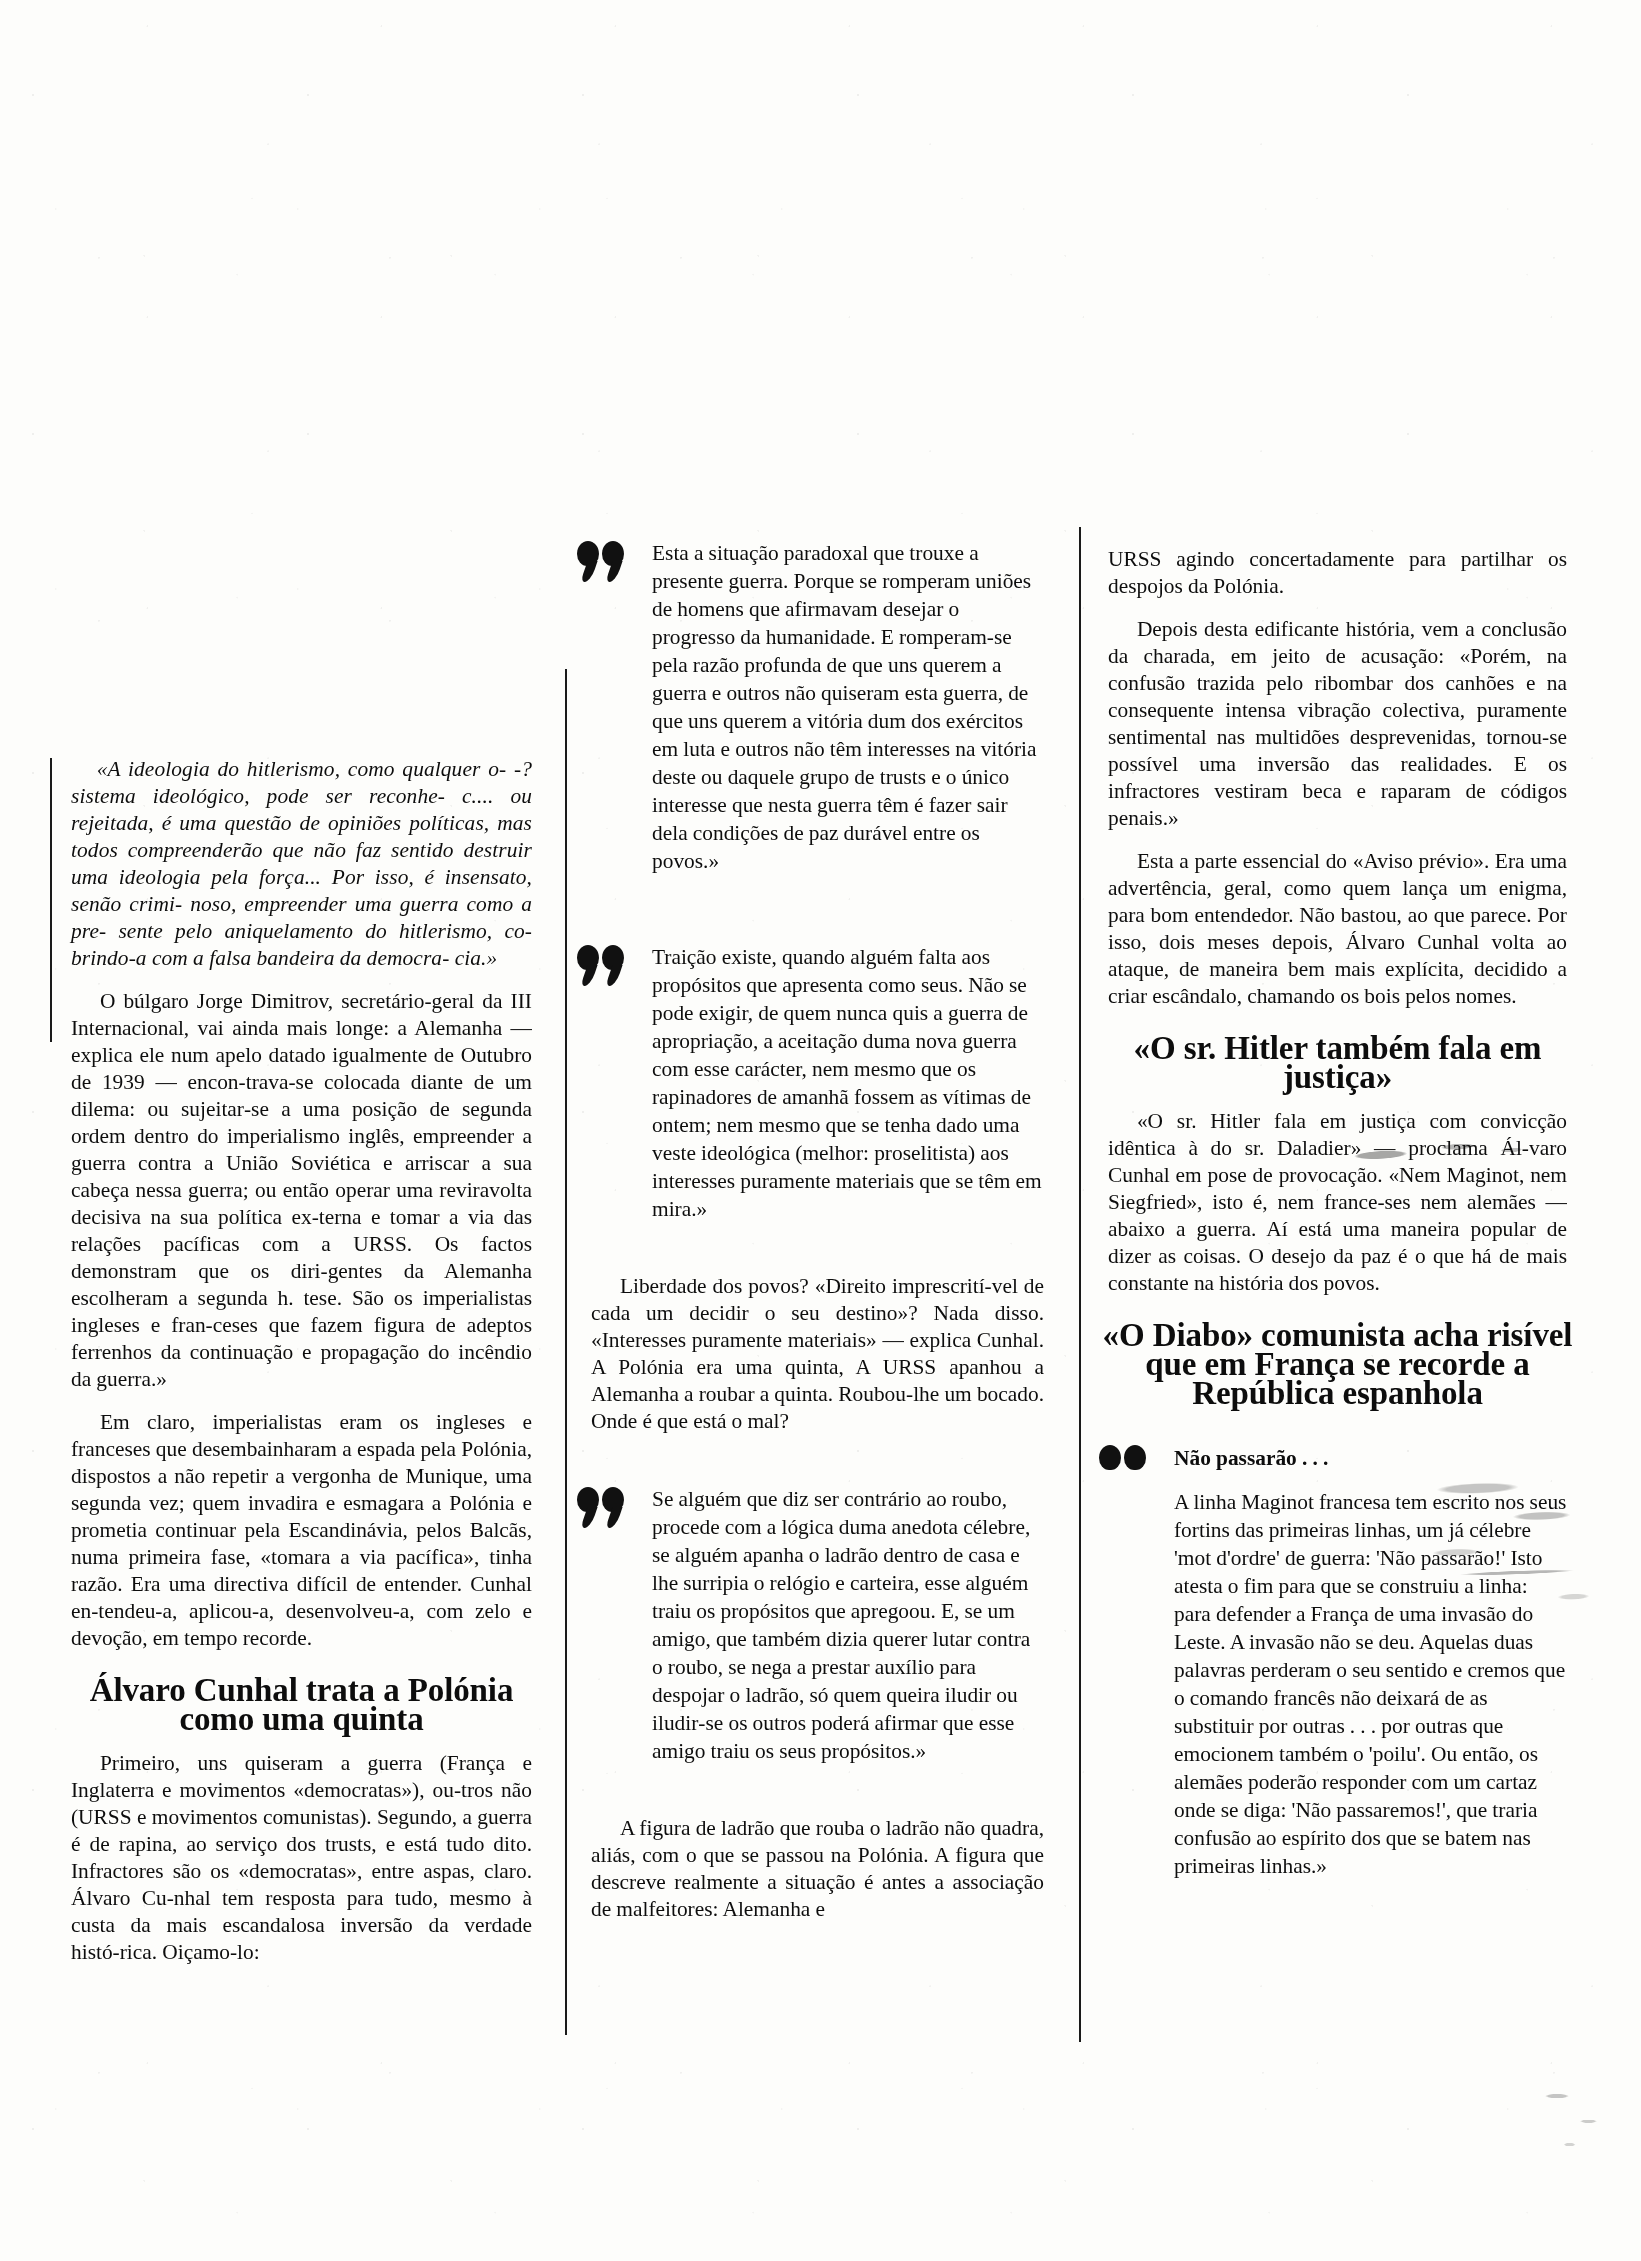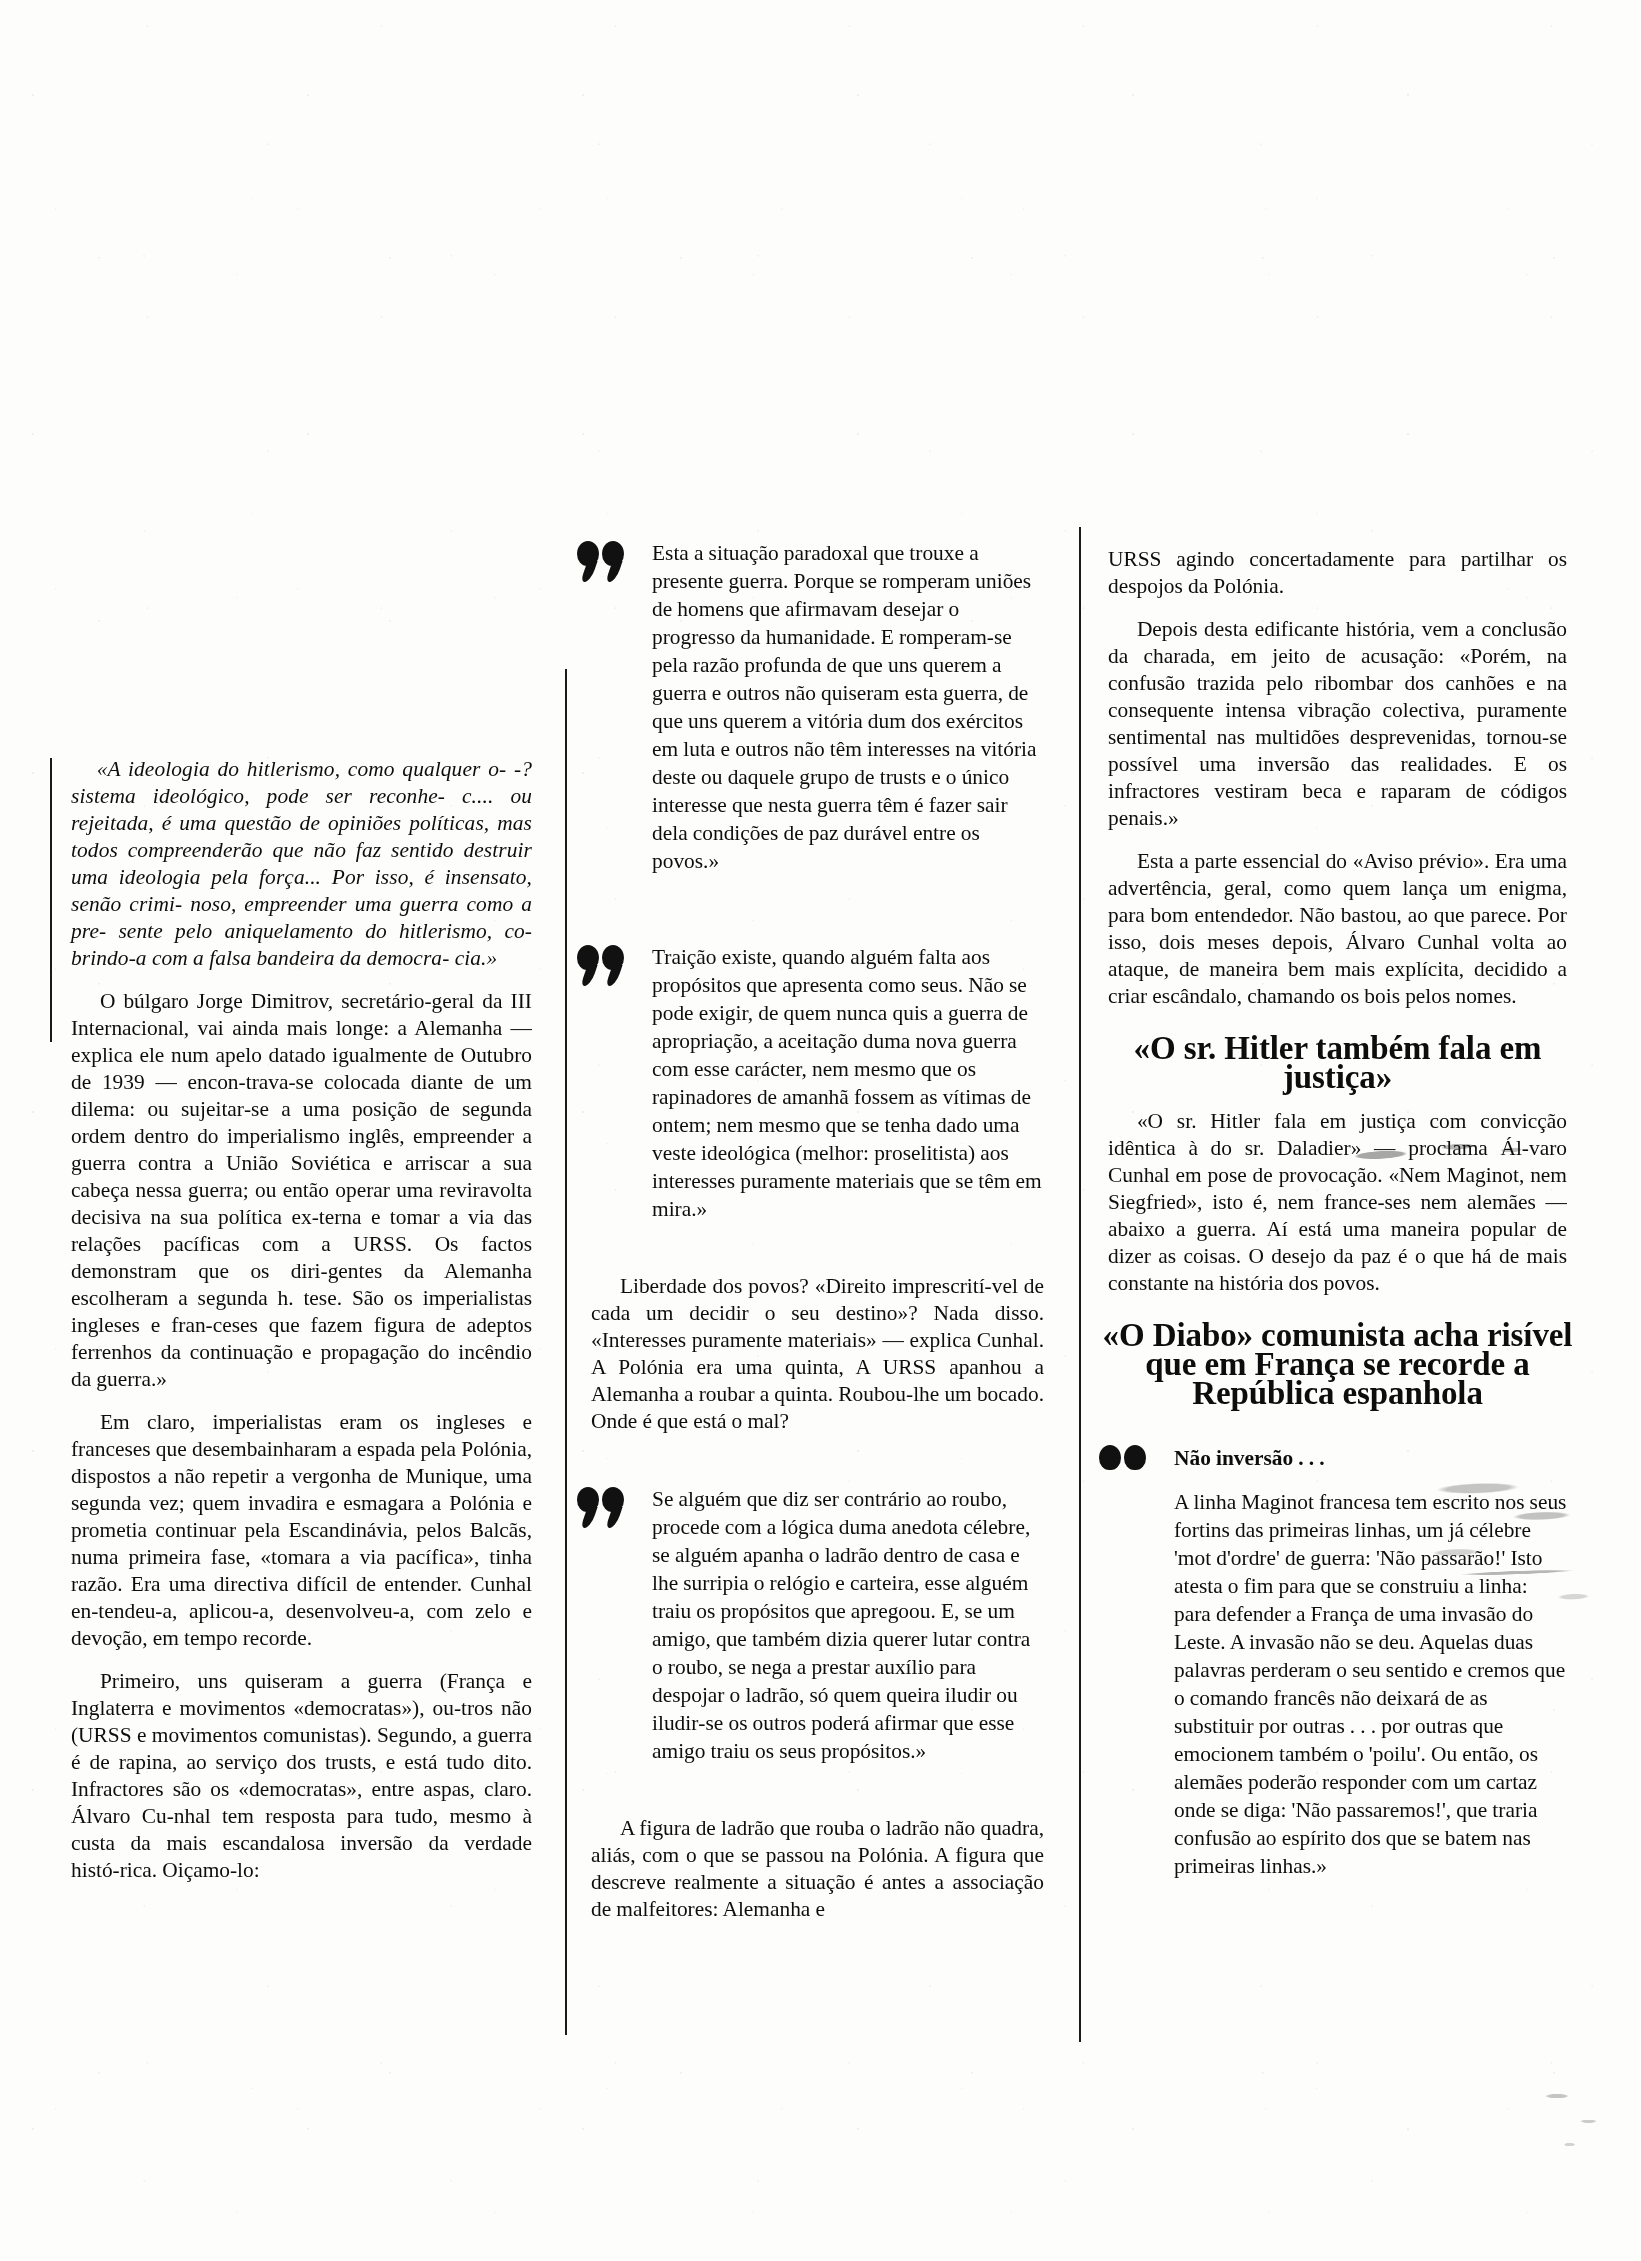--- a/index.html
+++ b/index.html
@@ -186,20 +186,21 @@
   <div class="col" id="col-left">
 
     <div class="quotebox">
       <p class="noindent" style="text-indent:1.2em">«A ideologia do hitlerismo, como qualquer o‑  ‑? sistema ideológico, pode ser reconhe‑ c.... ou rejeitada, é uma questão de opiniões políticas, mas todos compreenderão que não faz sentido destruir uma ideologia pela força... Por isso, é insensato, senão crimi‑ noso, empreender uma guerra como a pre‑ sente pelo aniquelamento do hitlerismo, co‑ brindo‑a com a falsa bandeira da democra‑ cia.»</p>
     </div>
 
     <p>O búlgaro Jorge Dimitrov, secretário‑geral da III Internacional, vai ainda mais longe: a Alemanha — explica ele num apelo datado igualmente de Outubro de 1939 — encon‑trava‑se colocada diante de um dilema: ou sujeitar‑se a uma posição de segunda ordem dentro do imperialismo inglês, empreender a guerra contra a União Soviética e arriscar a sua cabeça nessa guerra; ou então operar uma reviravolta decisiva na sua política ex‑terna e tomar a via das relações pacíficas com a URSS. Os factos demonstram que os diri‑gentes da Alemanha escolheram a segunda h.    tese. São os imperialistas ingleses e fran‑ceses que fazem figura de adeptos ferrenhos da continuação e propagação do incêndio da guerra.»</p>
 
     <p>Em claro, imperialistas eram os ingleses e franceses que desembainharam a espada pela Polónia, dispostos a não repetir a vergonha de Munique, uma segunda vez; quem invadira e esmagara a Polónia e prometia continuar pela Escandinávia, pelos Balcãs, numa primeira fase, «tomara a via pacífica», tinha razão. Era uma directiva difícil de entender. Cunhal en‑tendeu‑a, aplicou‑a, desenvolveu‑a, com zelo e devoção, em tempo recorde.</p>
 
+    <h2>Álvaro Cunhal trata a Polónia como uma quinta</h2>
 
     <p>Primeiro, uns quiseram a guerra (França e Inglaterra e movimentos «democratas»), ou‑tros não (URSS e movimentos comunistas). Segundo, a guerra é de rapina, ao serviço dos trusts, e está tudo dito. Infractores são os «democratas», entre aspas, claro. Álvaro Cu‑nhal tem resposta para tudo, mesmo à custa da mais escandalosa inversão da verdade histó‑rica. Oiçamo‑lo:</p>
   </div>
 
   <div class="col" id="col-mid">
 
     <div class="pq">
       <span class="qmark">
         <span class="blob b1"></span>
           <span class="blob b2"></span>
@@ -260,19 +261,19 @@
     <h2>«O Diabo» comunista acha risível que em França se recorde a República espanhola</h2>
 
 
     <div class="gap"></div>
 
     <div class="pq" style="padding-left:66px">
       <span class="qmark short" style="left:6.5px">
         <span class="blob b1"></span>
           <span class="blob b2"></span>
       </span>
-      <p style="font-weight:bold; margin-bottom:0">Não inversão . . .</p>
+      <p style="font-weight:bold; margin-bottom:0">Não passarão . . .</p>
       <p>A linha Maginot francesa tem escrito nos seus fortins das primeiras linhas, um já célebre 'mot d'ordre' de guerra: 'Não passarão!' Isto atesta o fim para que se construiu a linha: para defender a França de uma invasão do Leste. A invasão não se deu. Aquelas duas palavras perderam o seu sentido e cremos que o comando francês não deixará de as substituir por outras . . . por outras que emocionem também o 'poilu'. Ou então, os alemães poderão responder com um cartaz onde se diga: 'Não passaremos!', que traria confusão ao espírito dos que se batem nas primeiras linhas.»</p>
     </div>
   </div>
 
 </div>
 
 
 </body></html>

